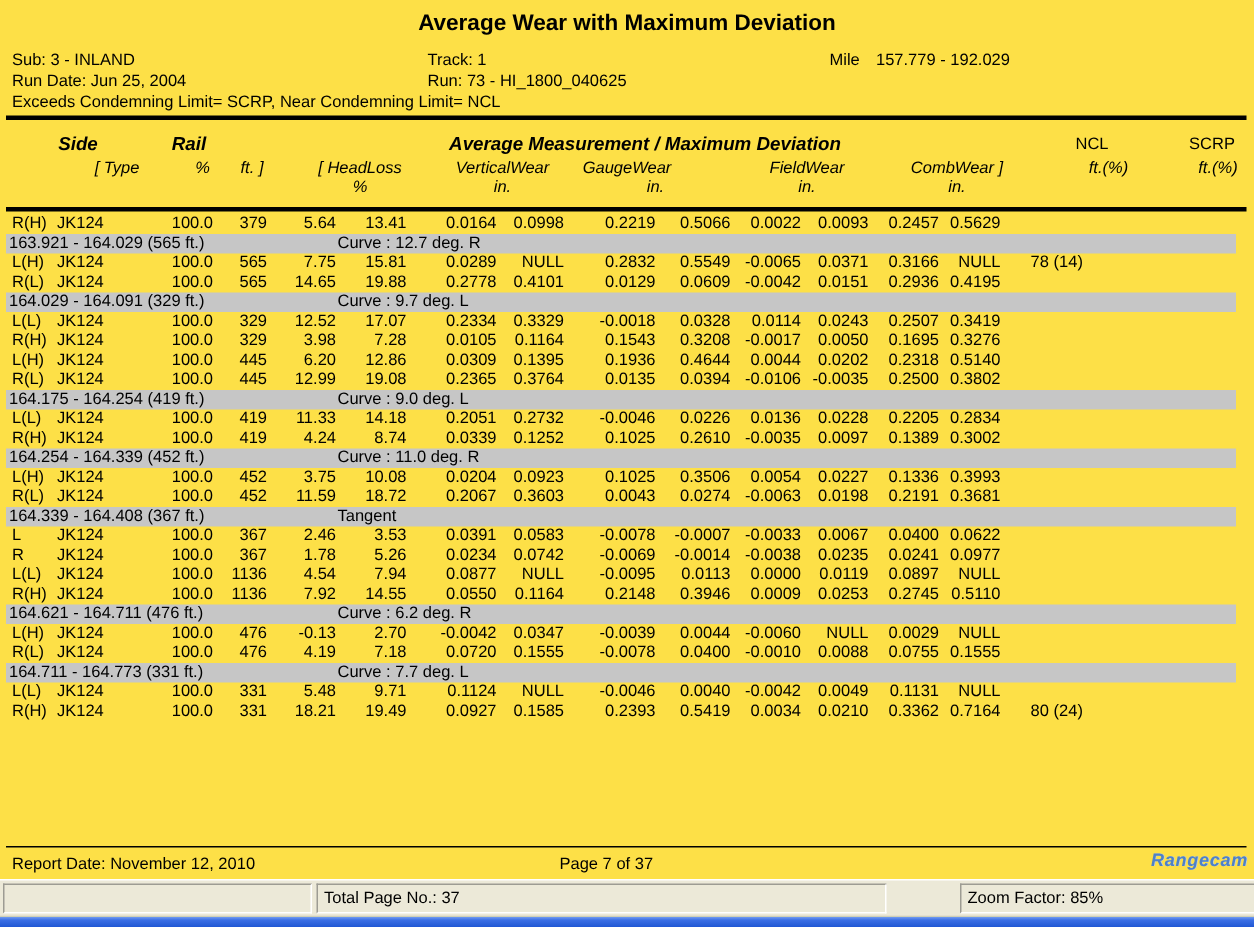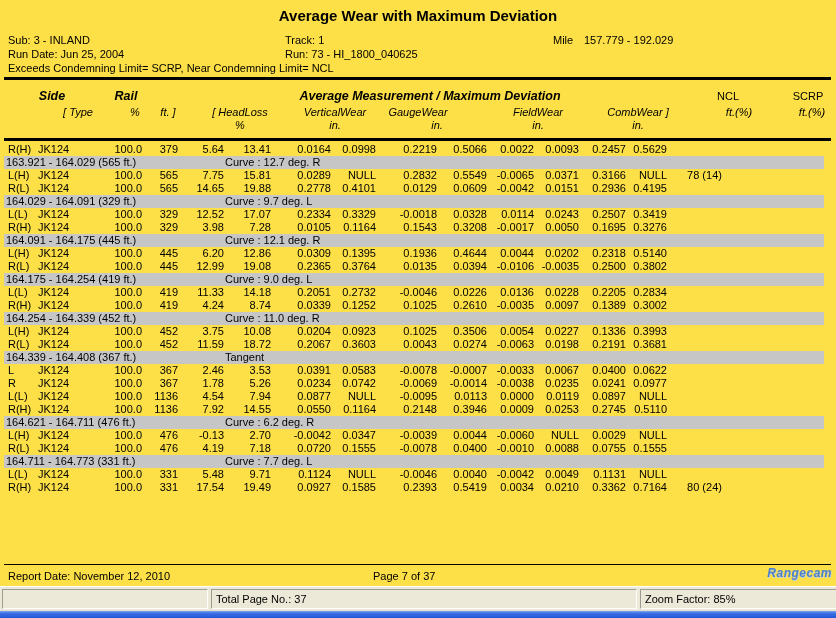--- a/index.html
+++ b/index.html
@@ -45,21 +45,21 @@
     text-shadow:0.5px 0.5px 0 #b9cde8; }
 
   
   .statusbar { position:absolute; top:586px; left:0; width:836px; height:24px;
     background:#ece9d8; border-top:1px solid #fff; }
   .panel { position:absolute; top:2px; height:20px; background:#ece9d8;
     border:1px solid; border-color:#9d9c93 #fff #fff #9d9c93;
     font-size:11px; line-height:18px; padding-left:4px; white-space:nowrap;
     overflow:hidden; }
   .panel-left  { left:2px;   width:206px; }
-  .panel-mid   { left:211px; width:426px; }
+  .panel-mid   { left:211px; width:380px; }
   .panel-right { left:640px; width:207px; }
 
   .bottom-strip { position:absolute; top:610px; left:0; width:836px; height:8px;
     background:linear-gradient(180deg,#7aa2f2 0%,#3a6ee4 35%,#2057d4 100%);
     border-top:1px solid #e4e0d0; }
 </style>
 </head>
 <body>
 
 <div class="screen">
@@ -221,28 +221,20 @@
             <td class="c7">0.1164</td>
             <td class="c8">0.1543</td>
             <td class="c9">0.3208</td>
             <td class="c10">-0.0017</td>
             <td class="c11">0.0050</td>
             <td class="c12">0.1695</td>
             <td class="c13">0.3276</td>
             <td class="c14"></td>
             <td class="c15"></td>
           </tr>
-          <tr class="section-row">
-            <td colspan="16">
-              <div class="section-wrap">
-                <span class="sec-range">164.091 - 164.175 (445 ft.)</span>
-                <span class="sec-curve">Curve : 12.1 deg. R</span>
-              </div>
-            </td>
-          </tr>
           <tr class="data-row">
             <td class="c0">L(H)</td>
             <td class="c1">JK124</td>
             <td class="c2">100.0</td>
             <td class="c3">445</td>
             <td class="c4">6.20</td>
             <td class="c5">12.86</td>
             <td class="c6">0.0309</td>
             <td class="c7">0.1395</td>
             <td class="c8">0.1936</td>
@@ -508,21 +500,21 @@
             <td class="c12">0.1131</td>
             <td class="c13">NULL</td>
             <td class="c14"></td>
             <td class="c15"></td>
           </tr>
           <tr class="data-row">
             <td class="c0">R(H)</td>
             <td class="c1">JK124</td>
             <td class="c2">100.0</td>
             <td class="c3">331</td>
-            <td class="c4">17.54</td>
+            <td class="c4">18.21</td>
             <td class="c5">19.49</td>
             <td class="c6">0.0927</td>
             <td class="c7">0.1585</td>
             <td class="c8">0.2393</td>
             <td class="c9">0.5419</td>
             <td class="c10">0.0034</td>
             <td class="c11">0.0210</td>
             <td class="c12">0.3362</td>
             <td class="c13">0.7164</td>
             <td class="c14">80 (24)</td>

